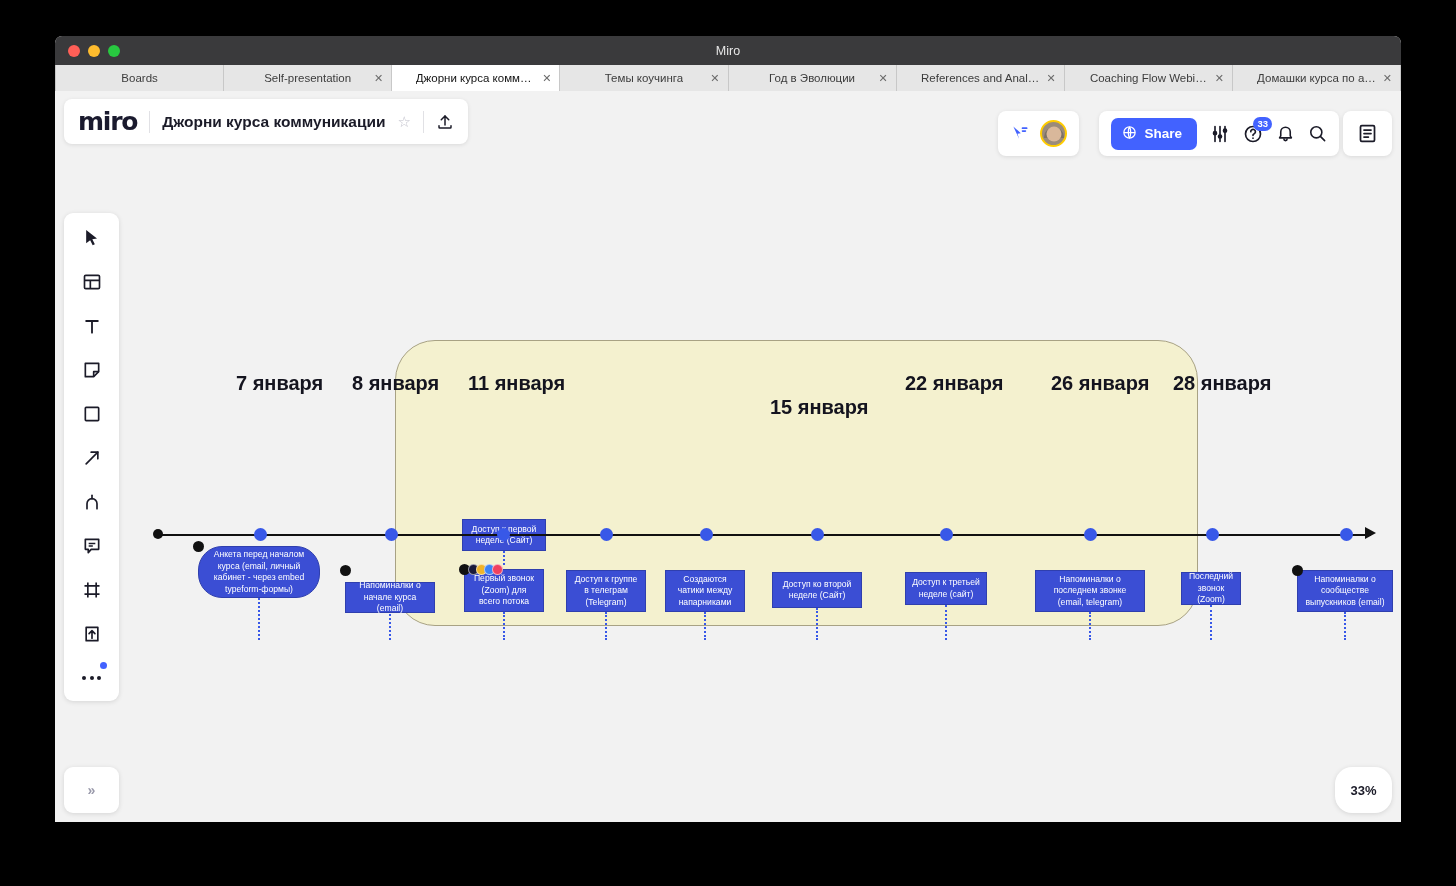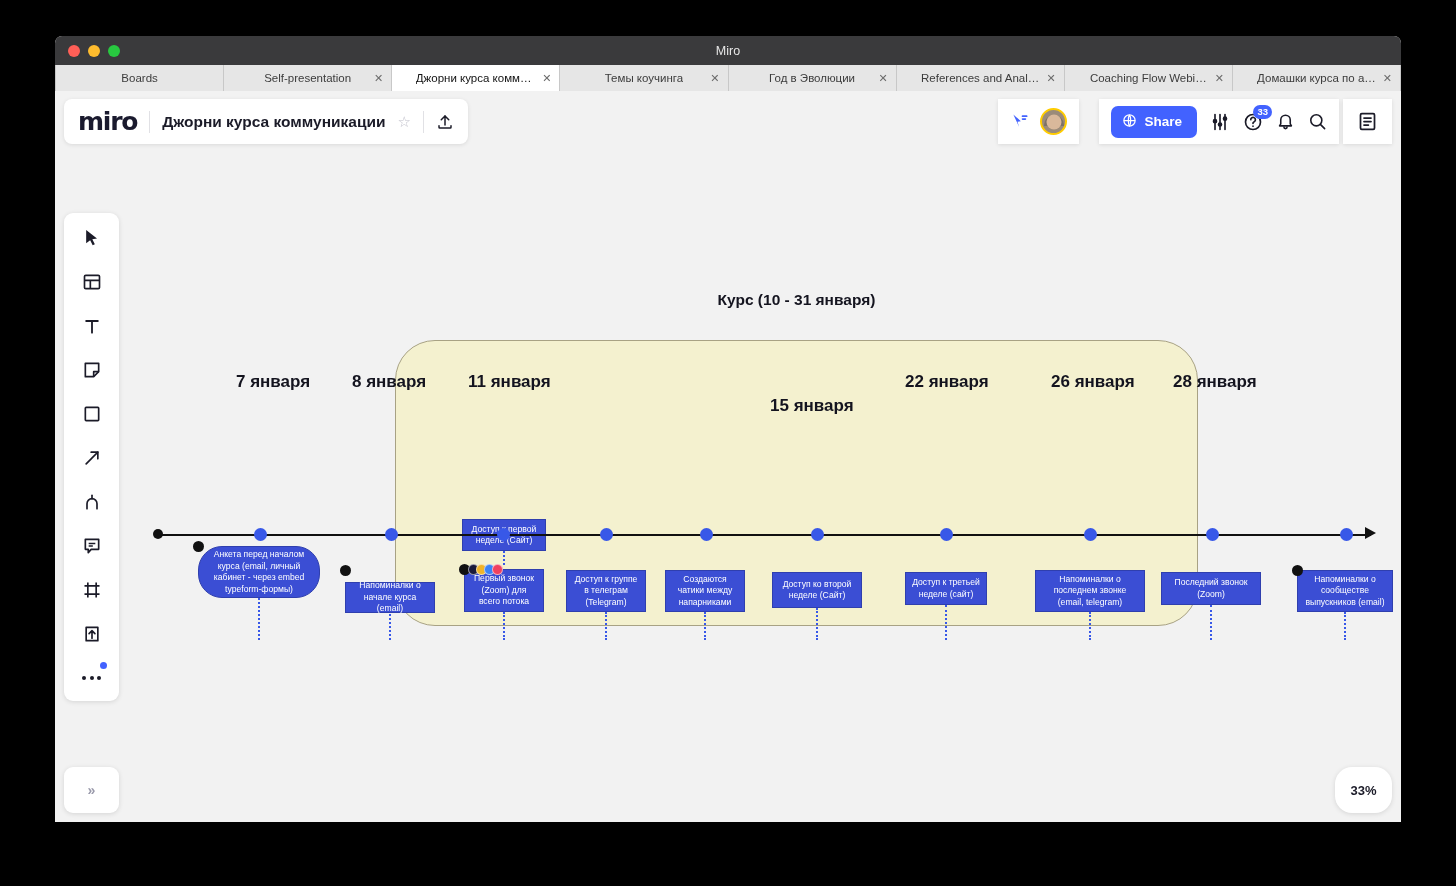--- a/index.html
+++ b/index.html
@@ -91,22 +91,22 @@
     font-size: 25px; font-weight: 700; color: #1a1a2e;
     letter-spacing: -1.2px;
     font-family: "DejaVu Sans", sans-serif;
   }
   .vrule { width: 1px; height: 22px; background: #e1e1e5; }
   .board-name { font-size: 15.5px; font-weight: 600; color: #1b1b28; white-space: nowrap; }
   .star { font-size: 15px; color: #c2c2cc; }
   .upload-ic { display: flex; align-items: center; }
 
   .hdr-right-a, .hdr-right-b, .hdr-right-c {
-    position: absolute; top: 8px; height: 45px;
-    background: #fff; border-radius: 0;
+    position: absolute; top: 20px; height: 45px;
+    background: #fff; border-radius: 8px;
     display: flex; align-items: center;
     box-shadow: 0 1px 4px rgba(0,0,0,.10);
   }
   .hdr-right-a { right: 322px; padding: 0 12px; gap: 10px; }
   .hdr-right-b { right: 62px; padding: 0 12px; gap: 13px; }
   .hdr-right-c { right: 9px; padding: 0 14px; }
 
   .avatar {
     width: 27px; height: 27px; border-radius: 50%;
     border: 2px solid #ffcc00;
@@ -177,21 +177,21 @@
     border-radius: 40px;
   }
   .course-title {
     position: absolute; left: 340px; top: 200px;
     width: 803px; text-align: center;
     font-size: 15.5px; font-weight: 700; color: #14141f;
   }
 
   .datelbl {
     position: absolute; top: 281px;
-    font-size: 17px; font-weight: 700; color: #14141f;
+    font-size: 20px; font-weight: 700; color: #14141f;
     white-space: nowrap;
   }
 
   
   .axis {
     position: absolute; left: 102px; top: 442.5px;
     width: 1214px; height: 2.5px; background: #111;
   }
   .axis-start {
     position: absolute; left: 98px; top: 438px;
@@ -307,21 +307,20 @@
         <span class="label">Домашки курса по а…</span>
         <span class="tabclose">✕</span>
       </div>
   </div>
 
   <div class="app">
 
     <div class="canvas">
 
       <div class="course-band"></div>
-      <div class="course-title">Курс (10 - 31 января)</div>
 
       <div id="dates">
           <div class="datelbl" style="left: 181px;">7 января</div>
           <div class="datelbl" style="left: 297px;">8 января</div>
           <div class="datelbl" style="left: 413px;">11 января</div>
           <div class="datelbl" style="left: 715px; margin-top: 24px;">15 января</div>
           <div class="datelbl" style="left: 850px;">22 января</div>
           <div class="datelbl" style="left: 996px;">26 января</div>
           <div class="datelbl" style="left: 1118px;">28 января</div>
         </div>
@@ -350,21 +349,21 @@
             <i style="background: rgb(27, 27, 58);"></i>
             <i style="background: rgb(240, 180, 41);"></i>
             <i style="background: rgb(59, 130, 246);"></i>
             <i style="background: rgb(239, 64, 96);"></i>
           </div>
           <div class="card" style="left: 551px; top: 479px; width: 80px; height: 42px; background: rgb(59, 78, 212); text-align: center;">Доступ к группе в телеграм (Telegram)</div>
           <div class="card" style="left: 650px; top: 479px; width: 80px; height: 42px; background: rgb(59, 78, 212);">Создаются чатики между напарниками</div>
           <div class="card" style="left: 762px; top: 481px; width: 90px; height: 36px; background: rgb(59, 78, 212);">Доступ ко второй неделе (Сайт)</div>
           <div class="card" style="left: 891px; top: 481px; width: 82px; height: 33px; background: rgb(59, 78, 212);">Доступ к третьей неделе (сайт)</div>
           <div class="card" style="left: 1035px; top: 479px; width: 110px; height: 42px; background: rgb(59, 78, 212);">Напоминалки о последнем звонке (email, telegram)</div>
-          <div class="card" style="left: 1156px; top: 481px; width: 100px; height: 33px; background: rgb(59, 78, 212);">Последний звонок (Zoom)</div>
+          <div class="card" style="left: 1156px; top: 481px; width: 60px; height: 33px; background: rgb(59, 78, 212);">Последний звонок (Zoom)</div>
           <div class="card" style="left: 1290px; top: 479px; width: 96px; height: 42px; background: rgb(59, 78, 212);">Напоминалки о сообществе выпускников (email)</div>
           <div class="card-anchor" style="left: 1237px; top: 474px;"></div>
         </div>
 
       <div class="axis-start"></div>
       <div class="axis"></div>
       <div class="axis-arrow"></div>
       <div id="nodes">
           <div class="node" style="left: 205px; background: rgb(56, 88, 232);"></div>
           <div class="node" style="left: 336px; background: rgb(56, 88, 232);"></div>

